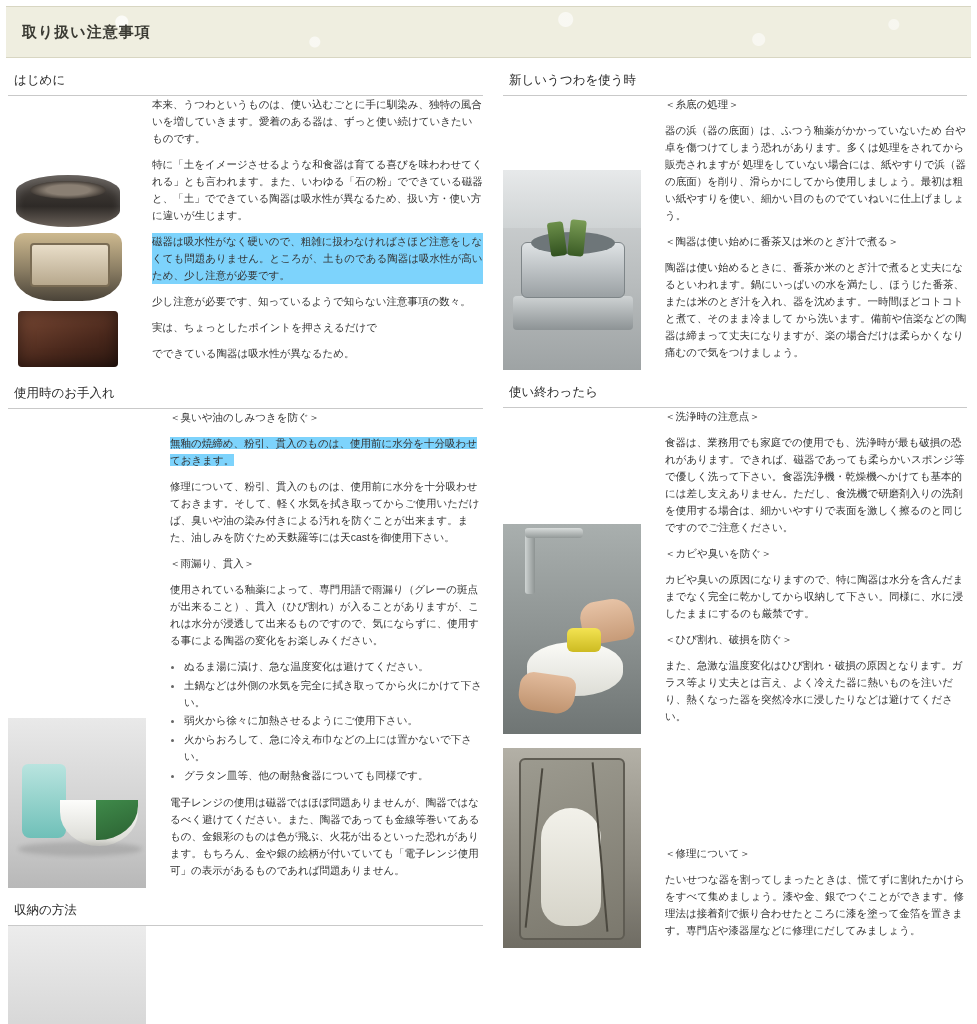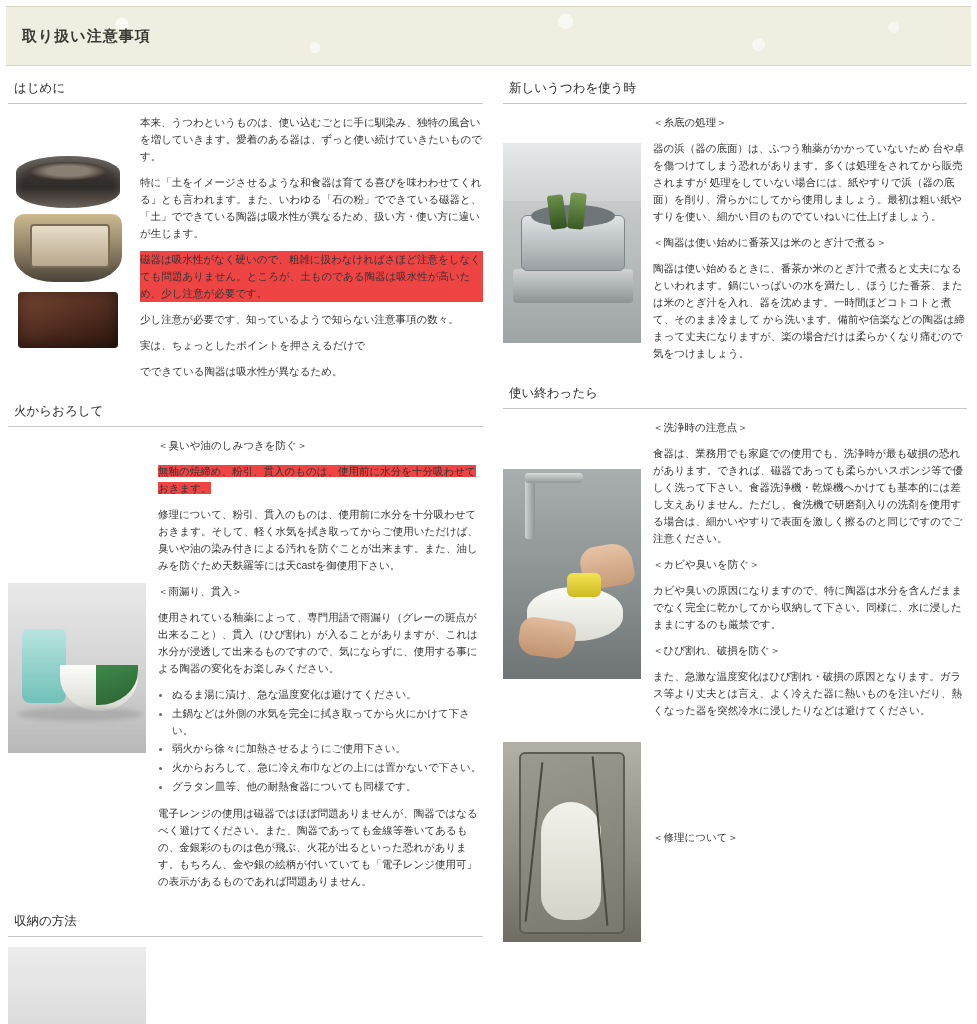--- a/index.html
+++ b/index.html
@@ -11,21 +11,21 @@
   .page {
     width: 977px;
     min-height: 1024px;
     position: relative;
     background: #fff;
     padding: 0;
   }
   
   .banner {
     margin: 6px 6px 0 6px;
-    height: 60px;
+    height: 52px;
     background: #efeee0;
     border-top: 1px solid #d8d6c2;
     border-bottom: 1px solid #d8d6c2;
     display: flex;
     align-items: center;
     position: relative;
     overflow: hidden;
   }
   .banner::after {
     content: "";
@@ -57,33 +57,32 @@
   }
   .col-left { padding: 0 12px 0 8px; }
   .col-right { padding: 0 10px 0 8px; }
 
   .section { margin-top: 14px; }
   .section-title {
     font-size: 12.5px;
     color: #2b2b2b;
     padding: 0 0 6px 6px;
     border-bottom: 1px solid #c9c9c9;
-    margin-bottom: 10px;
     font-weight: normal;
   }
-  .sec-body { display: flex; gap: 12px; align-items: center; }
+  .sec-body { display: flex; gap: 24px; align-items: flex-end; }
   .sec-text {
     font-size: 10.5px;
     line-height: 1.62;
     color: #333;
     flex: 1;
   }
   .sec-text p { margin: 0 0 9px 0; }
   .sub-head { margin: 0 0 3px 0; color: #333; }
-  .hl-pink { background: #ef4444; }
+  .hl-pink { background: #7dd3fc; }
   .bullets { margin: 2px 0 10px 0; padding-left: 14px; }
   .bullets li { margin-bottom: 2px; line-height: 1.6; }
   .bullets li::marker { color: #666; }
 
   
   .photo { flex: none; position: relative; overflow: hidden; background: #d8d8d8; }
 
   .photo-intro { width: 120px; height: 200px; background: #ffffff; }
   .photo-intro .bowl-top {
     position: absolute; left: 8px; top: 4px; width: 104px; height: 52px;
@@ -174,21 +173,21 @@
             <p>特に「土をイメージさせるような和食器は育てる喜びを味わわせてくれる」とも言われます。また、いわゆる「石の粉」でできている磁器と、「土」でできている陶器は吸水性が異なるため、扱い方・使い方に違いが生じます。</p>
             <p class="hl-pink">磁器は吸水性がなく硬いので、粗雑に扱わなければさほど注意をしなくても問題ありません。ところが、土ものである陶器は吸水性が高いため、少し注意が必要です。</p>
             <p>少し注意が必要です、知っているようで知らない注意事項の数々。</p>
             <p>実は、ちょっとしたポイントを押さえるだけで</p>
             <p>でできている陶器は吸水性が異なるため。</p>
           </div>
         </div>
       </div>
 
       <div class="section">
-        <div class="section-title">火からおろして</div>
+        <div class="section-title">使用時のお手入れ</div>
         <div class="sec-body">
           <div class="photo photo-care">
             <div class="bg"></div>
               <div class="cup"></div>
               <div class="bowl"></div>
               <div class="bowl-green"></div>
               <div class="shadow"></div>
           </div>
           <div class="sec-text">
             <p class="sub-head">＜臭いや油のしみつきを防ぐ＞</p>
@@ -278,19 +277,20 @@
         <div class="sec-body">
           <div class="photo photo-repair">
             <div class="bg"></div>
               <div class="tray"></div>
               <div class="glaze"></div>
             <div class="crack"></div>
               <div class="crack2"></div>
           </div>
           <div class="sec-text">
             <p class="sub-head">＜修理について＞</p>
+            <p>たいせつな器を割ってしまったときは、慌てずに割れたかけらをすべて集めましょう。漆や金、銀でつぐことができます。修理法は接着剤で振り合わせたところに漆を塗って金箔を置きます。専門店や漆器屋などに修理にだしてみましょう。</p>
           </div>
         </div>
       </div>
 
     </div>
   </div>
 </div>
 
 </body></html>

